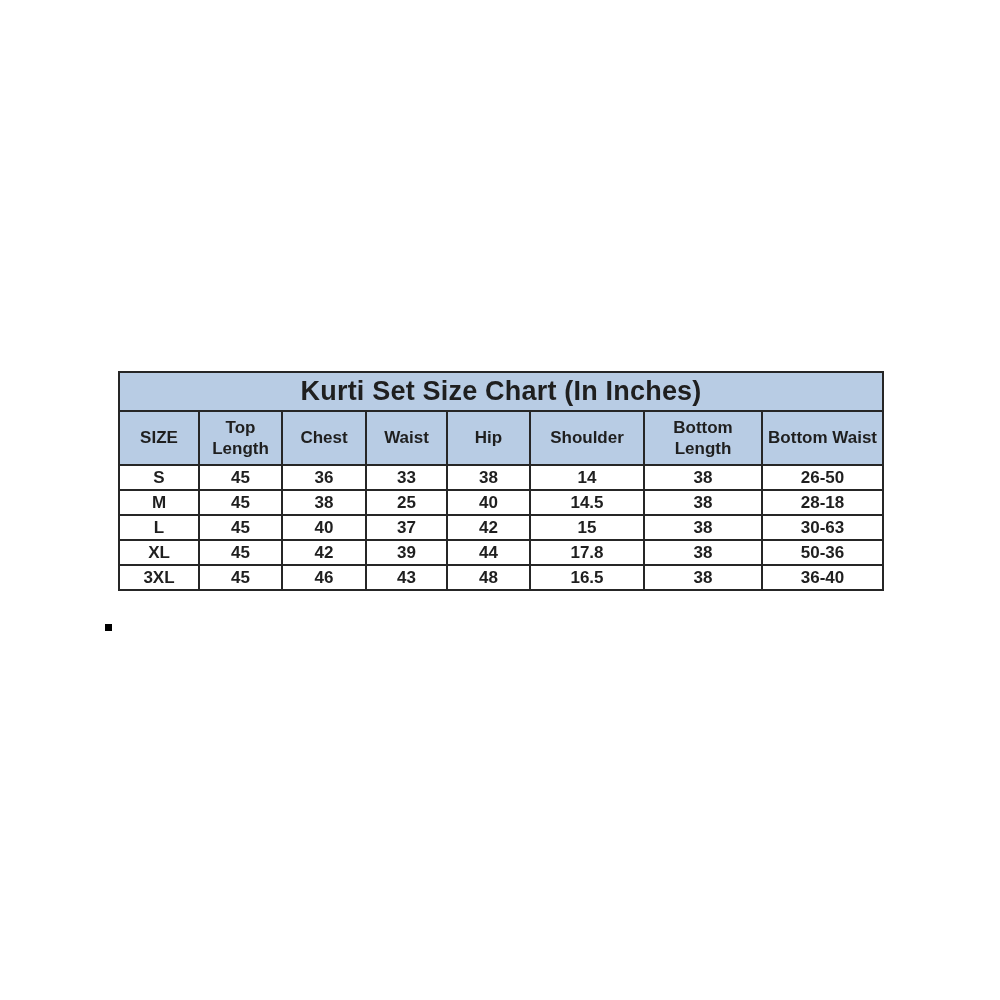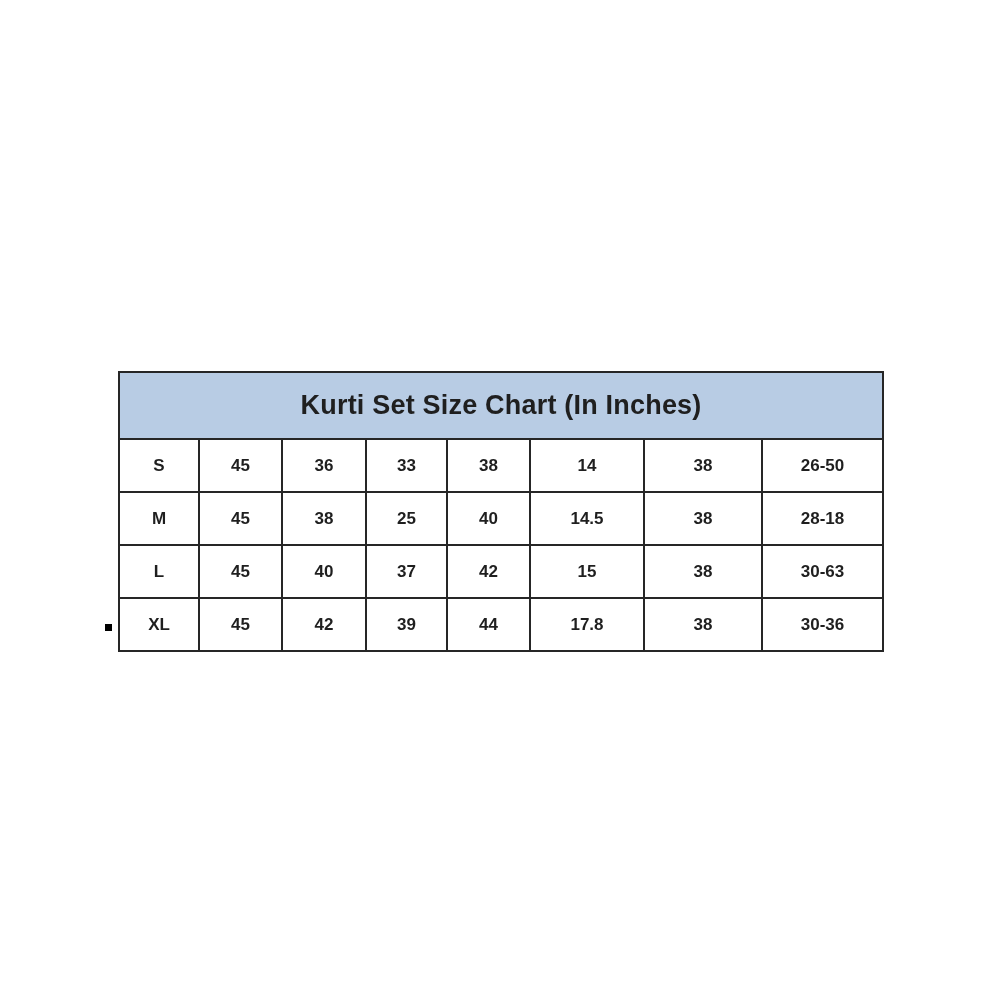--- a/index.html
+++ b/index.html
@@ -12,21 +12,21 @@
     width:1000px;height:1000px;background:#ffffff;position:relative;
     font-family:"Liberation Sans", sans-serif;
   }
   .stage{position:absolute;left:118px;top:371px;}
   table.size-chart{
     border-collapse:collapse;table-layout:fixed;width:764px;background:#ffffff;
   }
   table.size-chart th, table.size-chart td{
     border:2px solid var(--border);
     text-align:center;vertical-align:middle;
-    color:var(--text);padding:14px;overflow:hidden;
+    color:var(--text);padding:0;overflow:hidden;
   }
   .title-cell{
     background:var(--header-bg);
     font-size:27px;font-weight:700;color:#0d0d0d;
     height:37px;letter-spacing:0.2px;
   }
   .head-cell{
     background:var(--header-bg);
     font-size:17px;font-weight:700;line-height:1.25;
     height:52px;
@@ -51,20 +51,30 @@
       <col style="width:81px">
       <col style="width:83px">
       <col style="width:114px">
       <col style="width:118px">
       <col style="width:121px">
     </colgroup>
     <thead>
       <tr>
         <th class="title-cell" colspan="8">Kurti Set Size Chart (In Inches)</th>
       </tr>
+      <tr>
+          <th class="head-cell">SIZE</th>
+          <th class="head-cell">Top Length</th>
+          <th class="head-cell">Chest</th>
+          <th class="head-cell">Waist</th>
+          <th class="head-cell">Hip</th>
+          <th class="head-cell">Shoulder</th>
+          <th class="head-cell">Bottom Length</th>
+          <th class="head-cell">Bottom Waist</th>
+        </tr>
     </thead>
     <tbody>
         <tr>
           <td class="size-cell">S</td>
           <td>45</td>
           <td>36</td>
           <td>33</td>
           <td>38</td>
           <td>14</td>
           <td>38</td>
@@ -91,18 +101,28 @@
           <td>30-63</td>
         </tr>
         <tr>
           <td class="size-cell">XL</td>
           <td>45</td>
           <td>42</td>
           <td>39</td>
           <td>44</td>
           <td>17.8</td>
           <td>38</td>
-          <td>30-36</td>
+          <td>50-36</td>
+        </tr>
+        <tr>
+          <td class="size-cell">3XL</td>
+          <td>45</td>
+          <td>46</td>
+          <td>43</td>
+          <td>48</td>
+          <td>16.5</td>
+          <td>38</td>
+          <td>36-40</td>
         </tr>
       </tbody>
   </table>
   <div class="corner-mark"></div>
 </div>
 
 </body></html>

